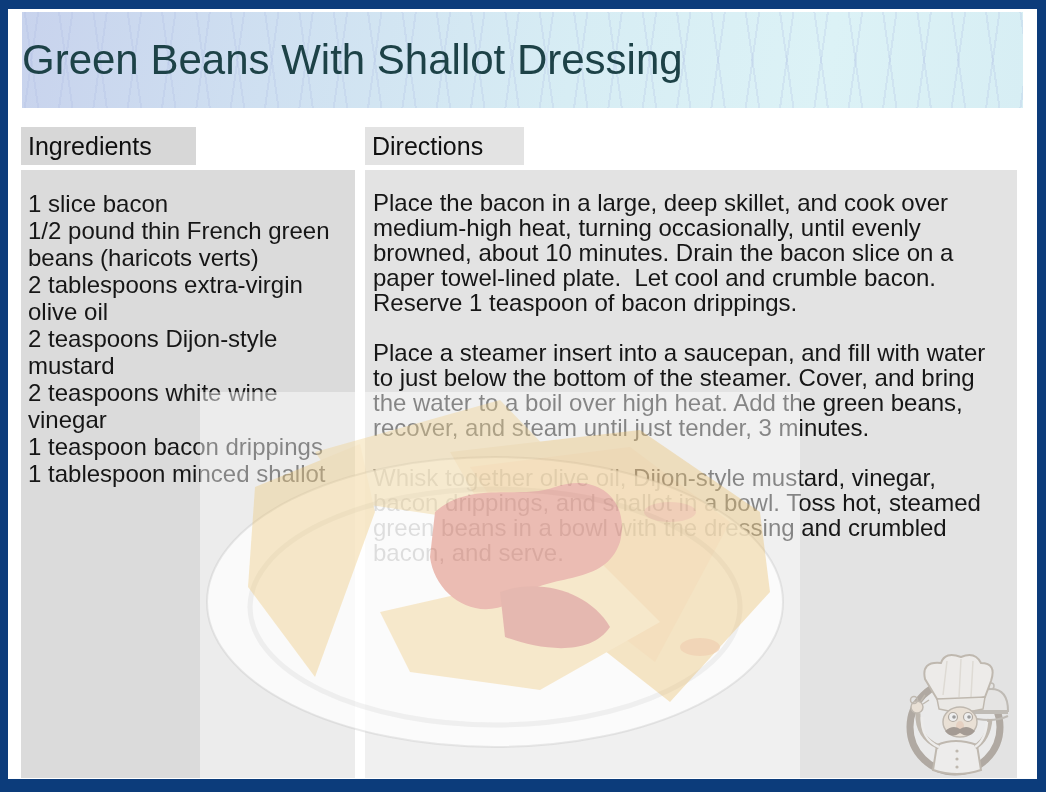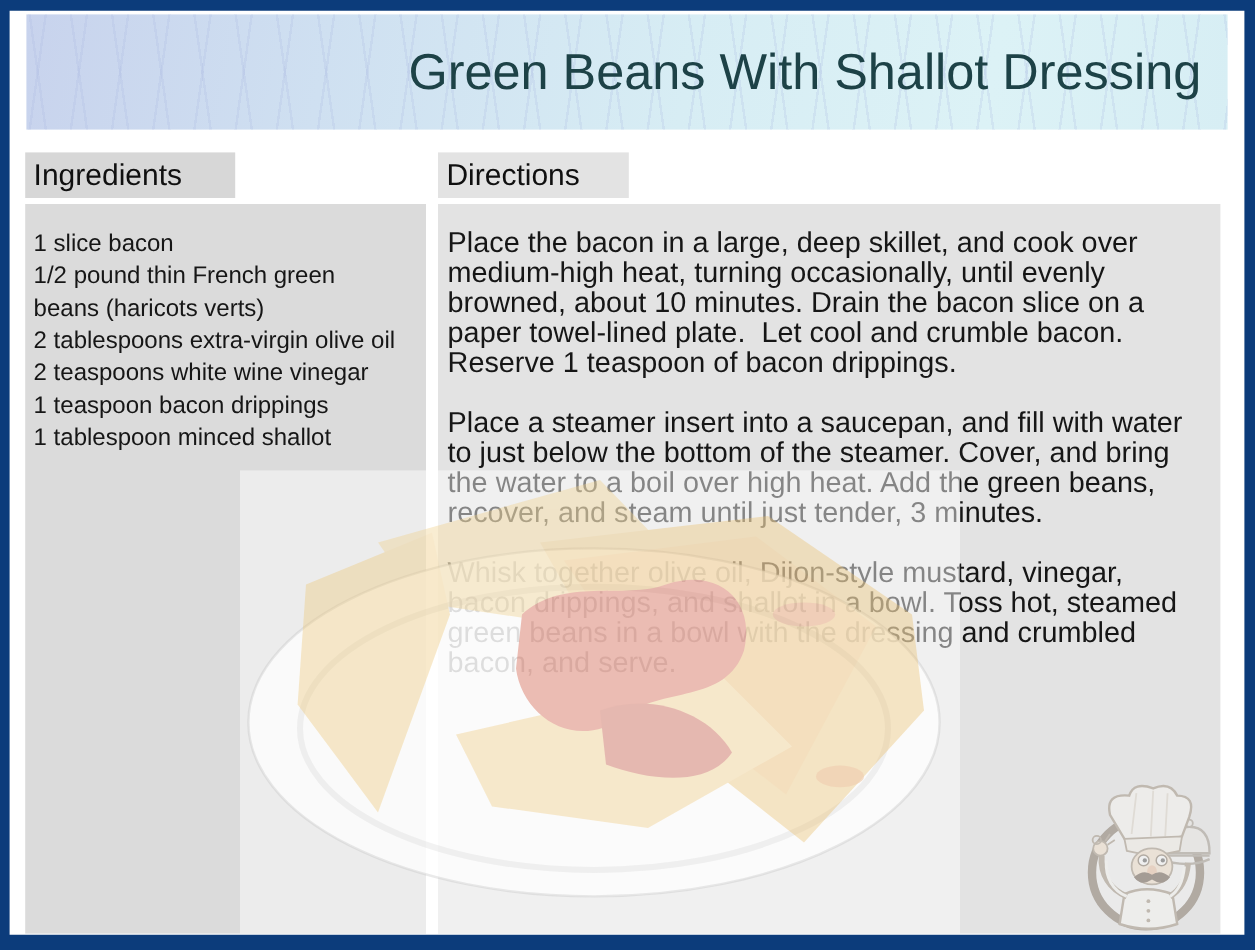--- a/index.html
+++ b/index.html
@@ -17,36 +17,36 @@
       repeating-linear-gradient(82deg,
         rgba(255,255,255,0) 0 15px, rgba(168,182,224,0.22) 15px 17px,
         rgba(255,255,255,0) 17px 34px),
       repeating-linear-gradient(98deg,
         rgba(255,255,255,0) 0 15px, rgba(168,182,224,0.22) 15px 17px,
         rgba(255,255,255,0) 17px 34px),
       linear-gradient(100deg,#c8d3ed 0%,#cfe0f1 25%,#d7edf4 55%,#dcf2f6 80%,#d7eef4 100%);
   }
   .banner-title {
     position:absolute; right:0; top:0; width:100%; height:96px;
-    line-height:96px; text-align:right; padding-right:22px; box-sizing:border-box;
+    line-height:96px; text-align:left; padding-right:22px; box-sizing:border-box;
     font-size:42px; color:#1d4247; letter-spacing:0;
   }
 
   
   .head-box { position:absolute; height:38px; line-height:38px;
               font-size:25px; color:#101010; padding-left:7px; box-sizing:border-box; }
   .head-ing { left:13px;  top:118px; width:175px; background:#d7d7d7; }
   .head-dir { left:357px; top:118px; width:159px; background:#e3e3e3; }
 
   
   .panel { position:absolute; top:161px; height:608px; box-sizing:border-box; }
   .panel-ing { left:13px;  width:334px; background:#dbdbdb; padding:20px 7px 0 7px; }
   .panel-dir { left:357px; width:652px; background:#e3e3e3; padding:20px 8px 0 8px; }
 
-  .ing-list { width:306px; font-size:20px; line-height:27px; color:#161616; }
+  .ing-list { width:306px; font-size:24px; line-height:27px; color:#161616; }
   .ing-item { white-space:normal; }
 
   .dir-text { width:618px; font-size:24px; line-height:25px; color:#161616; }
   .dir-text p { margin:0 0 25px 0; white-space:pre-wrap; }
 
   
   .food-photo { position:absolute; left:192px; top:383px; width:600px; height:386px;
                 pointer-events:none; }
   .food-veil  { position:absolute; inset:0; background:rgba(255,255,255,0.48); }
   .food-photo svg { position:absolute; inset:0; }
@@ -65,20 +65,21 @@
   </div>
 
   <div class="head-box head-ing">
     <span>Ingredients</span>
   </div>
   <div class="panel panel-ing">
     <div class="ing-list">
       <div class="ing-item">1 slice bacon</div>
       <div class="ing-item">1/2 pound thin French green beans (haricots verts)</div>
       <div class="ing-item">2 tablespoons extra-virgin olive oil</div>
+      <div class="ing-item">2 teaspoons Dijon-style mustard</div>
       <div class="ing-item">2 teaspoons white wine vinegar</div>
       <div class="ing-item">1 teaspoon bacon drippings</div>
       <div class="ing-item">1 tablespoon minced shallot</div>
     </div>
   </div>
 
   <div class="head-box head-dir">
     <span>Directions</span>
   </div>
   <div class="panel panel-dir">

